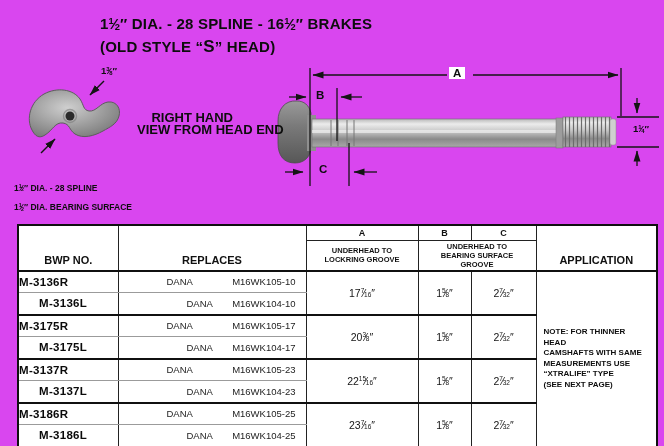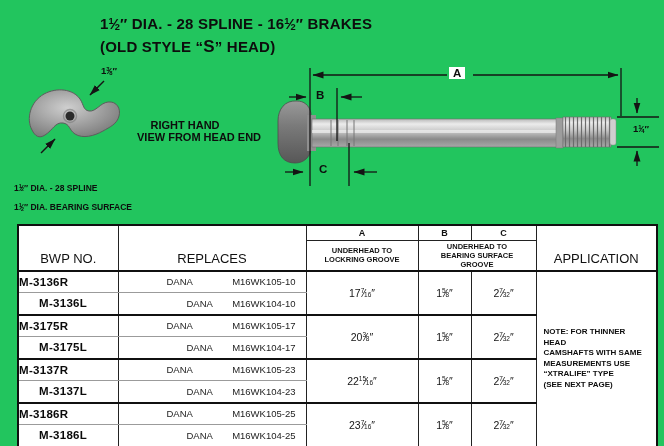--- a/index.html
+++ b/index.html
@@ -1,29 +1,29 @@
 <!DOCTYPE html>
 <html><head>
 <meta charset="utf-8">
 <style>
   * { margin:0; padding:0; box-sizing:border-box; }
   html,body { background:#fff; }
   .page {
-    position:relative; width:664px; height:446px; background:#22c55e;
+    position:relative; width:664px; height:446px; background:#d946ef;
     font-family:"Liberation Sans", sans-serif; color:#111; overflow:hidden;
   }
   
   .title { position:absolute; left:100px; top:12px; font-size:15px; font-weight:600;
            letter-spacing:.2px; line-height:19px; color:#0d0d0d; }
   .title .big-s { font-size:17px; font-weight:800; }
   
   .lbl { position:absolute; font-weight:700; color:#0d0d0d; white-space:nowrap; }
   .head-dim { left:101px; top:65px; font-size:9.5px; }
-  .view-caption { left:137px; top:119px; width:96px; text-align:center;
-                  font-size:11px; font-weight:700; line-height:12px; }
+  .view-caption { left:137px; top:112px; width:96px; text-align:right;
+                  font-size:13px; font-weight:700; line-height:12px; }
   .spec-lines { left:14px; top:178px; font-size:8.5px; font-weight:700; line-height:16px; }
   .dim-letter { font-size:11.5px; }
   .dim-a { left:449px; top:67px; background:#fff; padding:0 4px; }
   .dim-b { left:316px; top:89px; }
   .dim-c { left:319px; top:163px; }
   .spline-dia { left:633px; top:123px; font-size:9.5px; }
   .diagram-svg { position:absolute; left:0; top:0; }
   
   sup { font-size:.62em; vertical-align:.5em; margin-right:-1px; }
   sub { font-size:.62em; vertical-align:-.15em; margin-left:-1px; }
@@ -34,21 +34,21 @@
     border:2px solid #101010; background:#fff;
   }
   .parts th, .parts td { border:1px solid #222; overflow:hidden; }
   .parts col.c-bwp{width:100px} .parts col.c-rep{width:188px} .parts col.c-a{width:112px}
   .parts col.c-b{width:53px}  .parts col.c-c{width:65px}  .parts col.c-app{width:121px}
   tr.h1 { height:15px; } tr.h2 { height:28px; }
   th.letter { font-size:9px; font-weight:700; text-align:center; vertical-align:middle;
               border-bottom:1px solid #222; }
   th.desc { font-size:7.5px; font-weight:700; text-align:center; vertical-align:middle;
             line-height:9px; border-bottom:2px solid #101010; padding:1px 18px; }
-  th.span2 { font-size:13px; font-weight:400; text-align:center; vertical-align:bottom;
+  th.span2 { font-size:11px; font-weight:700; text-align:center; vertical-align:bottom;
              padding-bottom:4px; border-bottom:2px solid #101010; }
   tbody tr { height:22px; }
   td.bwp { font-weight:700; font-size:11.5px; letter-spacing:.3px; text-align:left;
            vertical-align:middle; color:#0a0a0a; }
   td.rep { font-size:9.5px; color:#1c1c1c; vertical-align:middle; }
   td.rep .rep-in { display:flex; justify-content:space-between; padding:0 10px 0 16px;margin-left:32px; }
   td.val { text-align:center; vertical-align:middle; font-size:10.5px; color:#141414;
            border-bottom:2px solid #101010; }
   tr.rowA td.half { border-bottom:1px solid #9b9b9b; }
   tr.rowB td { border-bottom:2px solid #101010;padding-left:20px; }

